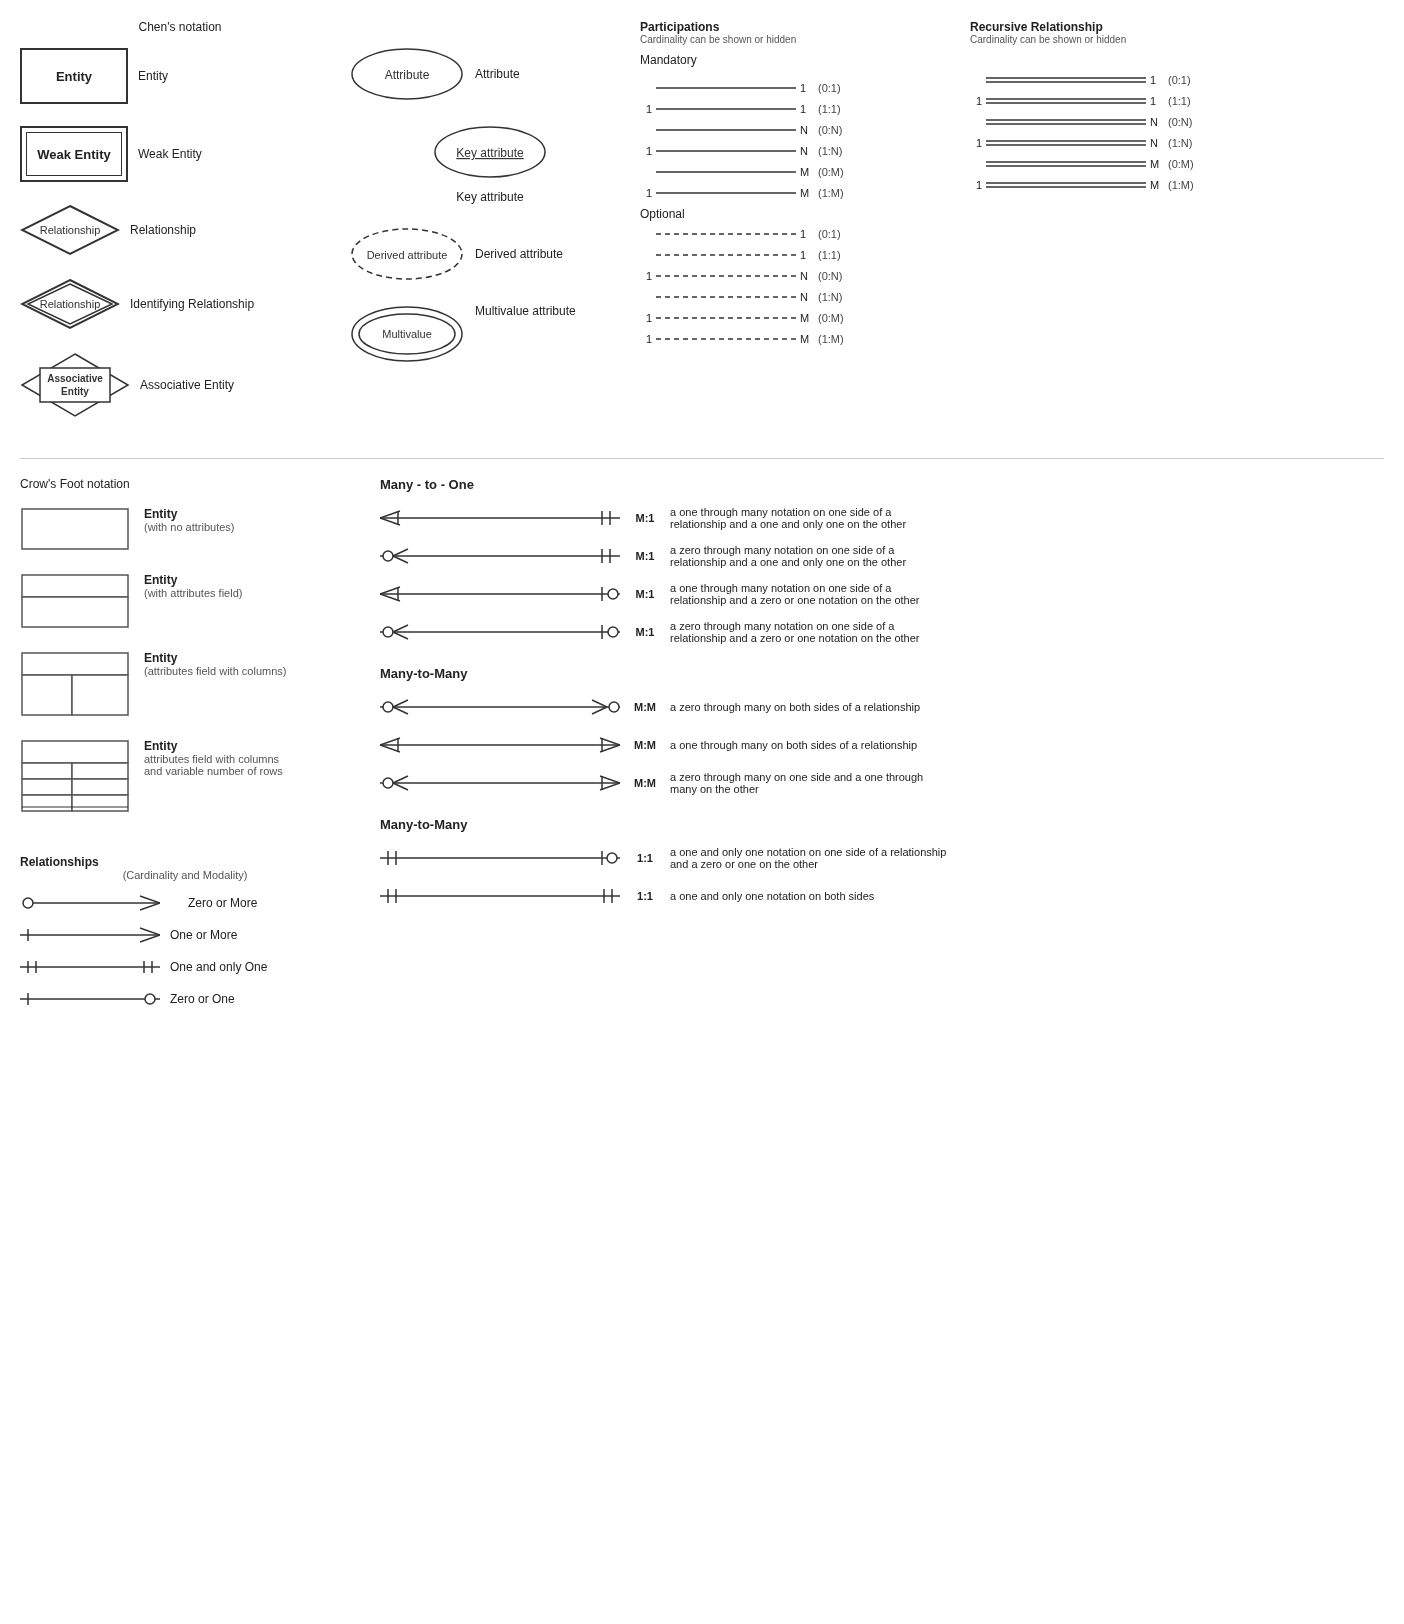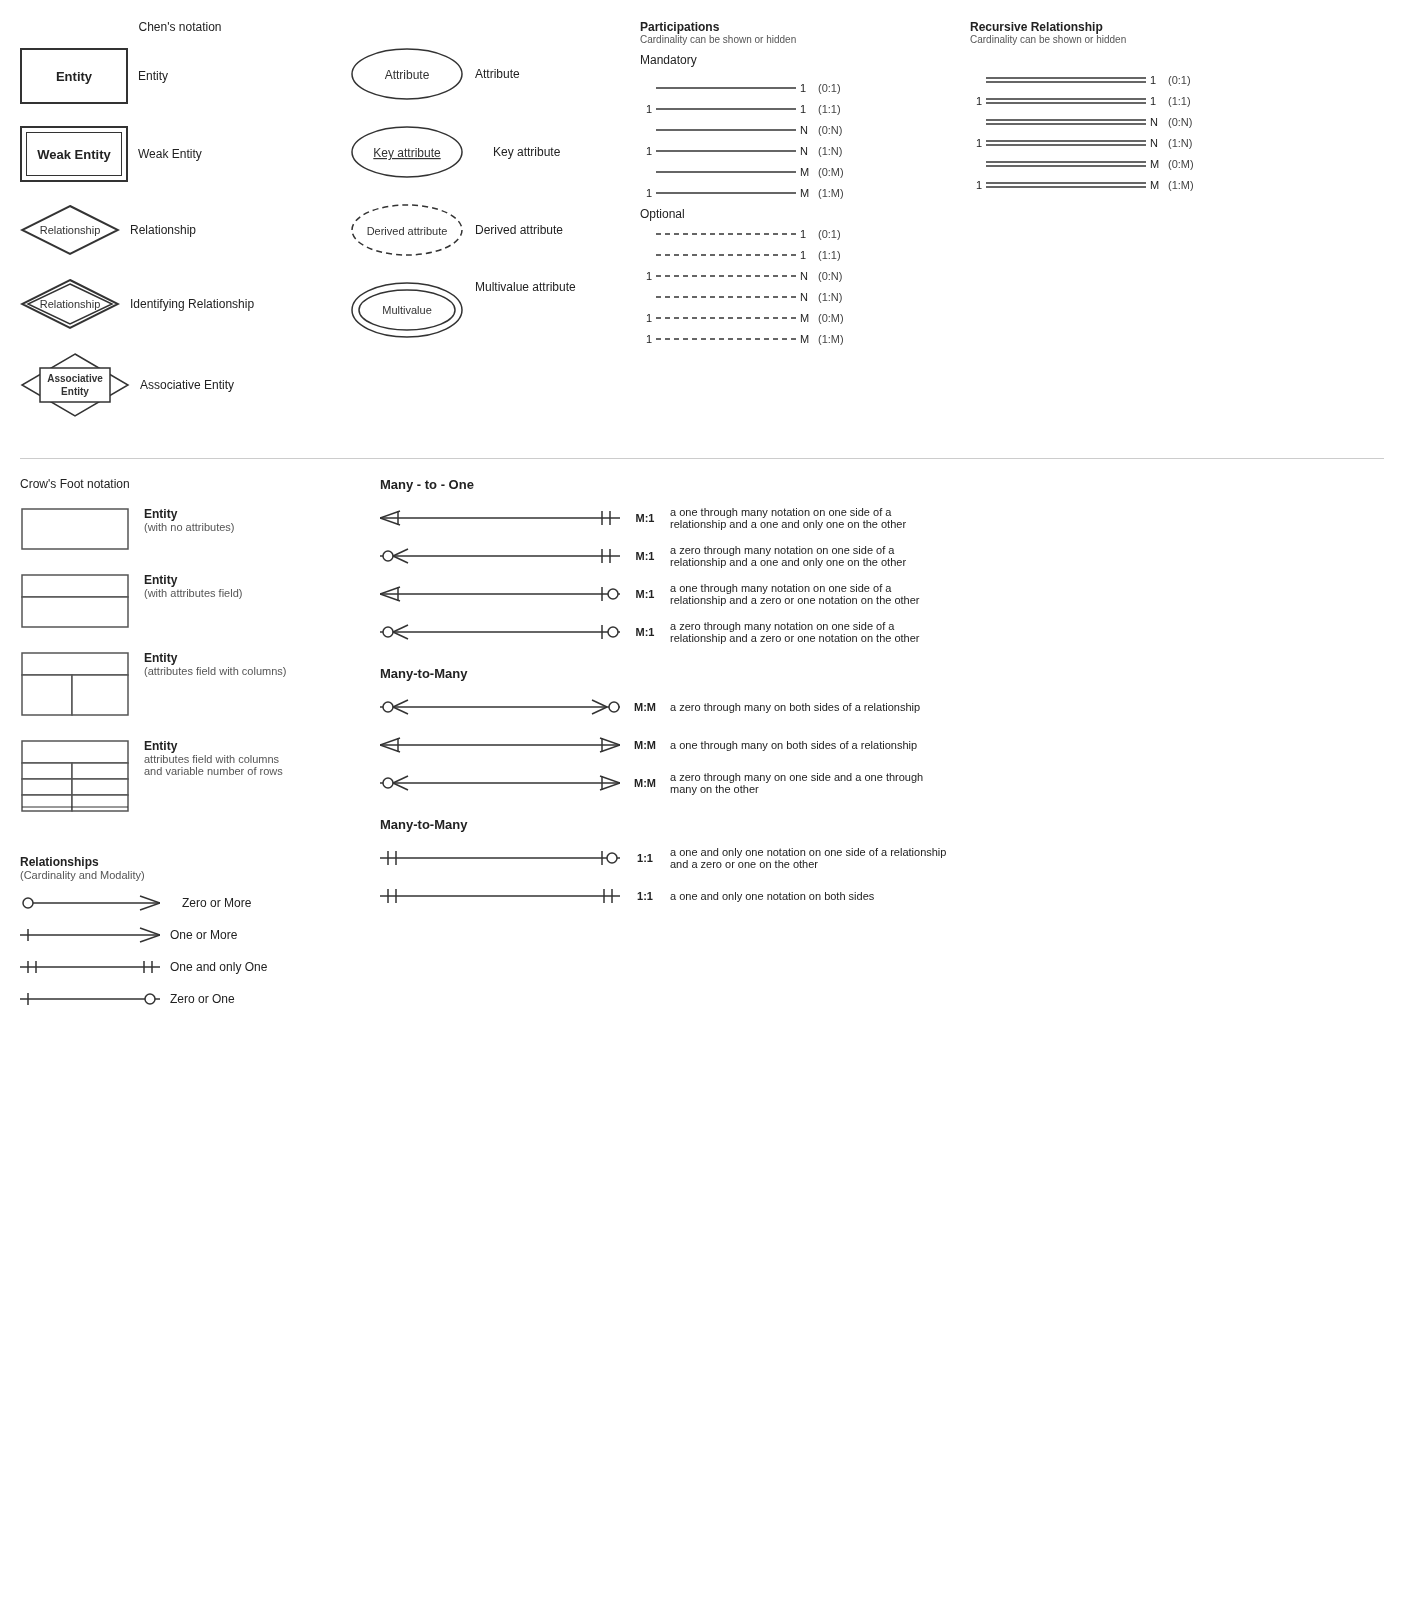--- a/index.html
+++ b/index.html
@@ -78,21 +78,21 @@
       <div style="height:26px;"></div>
 
       <div style="display:flex; align-items:center; margin-bottom:22px; gap:10px;">
         <svg width="115" height="56" viewBox="0 0 115 56">
           <ellipse cx="57" cy="28" rx="55" ry="25" fill="white" stroke="#333" stroke-width="1.5"></ellipse>
           <text x="57" y="33" text-anchor="middle" font-size="12" fill="#333">Attribute</text>
         </svg>
         <span style="font-size:12px;">Attribute</span>
       </div>
 
-      <div style="display:flex; align-items:center; margin-bottom:22px; gap:28px;">
+      <div style="display:flex; align-items:center; margin-bottom:22px; gap:10px;flex-direction:column;">
         <svg width="115" height="56" viewBox="0 0 115 56">
           <ellipse cx="57" cy="28" rx="55" ry="25" fill="white" stroke="#333" stroke-width="1.5"></ellipse>
           <text x="57" y="33" text-anchor="middle" font-size="12" fill="#333" text-decoration="underline">Key attribute</text>
         </svg>
         <span style="font-size:12px;">Key attribute</span>
       </div>
 
 
       <div style="display:flex; align-items:center; margin-bottom:22px; gap:10px;">
         <svg width="115" height="56" viewBox="0 0 115 56">
@@ -347,23 +347,23 @@
           <line x1="2" y1="68" x2="108" y2="68" stroke="#555" stroke-width="1"></line>
         </svg>
         <div>
           <div style="font-size:12px; font-weight:bold;">Entity</div>
           <div style="font-size:11px; color:#555; max-width:150px;">attributes field with columns and variable number of rows</div>
         </div>
       </div>
 
       <div>
         <div style="font-size:12px; font-weight:bold;">Relationships</div>
-        <div style="font-size:11px; color:#555; margin-bottom:12px;">(Cardinality and Modality)</div>
-
-        <div style="display:flex; align-items:center; margin-bottom:12px; gap:22px;">
+        <div style="font-size:11px; color:#555; margin-bottom:12px;text-align:center;">(Cardinality and Modality)</div>
+
+        <div style="display:flex; align-items:center; margin-bottom:12px; gap:28px;">
           <svg width="140" height="20" viewBox="0 0 140 20">
 
             <circle cx="8" cy="10" r="5" fill="white" stroke="#333" stroke-width="1.5"></circle>
             <line x1="13" y1="10" x2="140" y2="10" stroke="#333" stroke-width="1.5"></line>
 
             <line x1="120" y1="3" x2="140" y2="10" stroke="#333" stroke-width="1.5"></line>
             <line x1="120" y1="17" x2="140" y2="10" stroke="#333" stroke-width="1.5"></line>
           </svg>
           <span style="font-size:12px;">Zero or More</span>
         </div>

